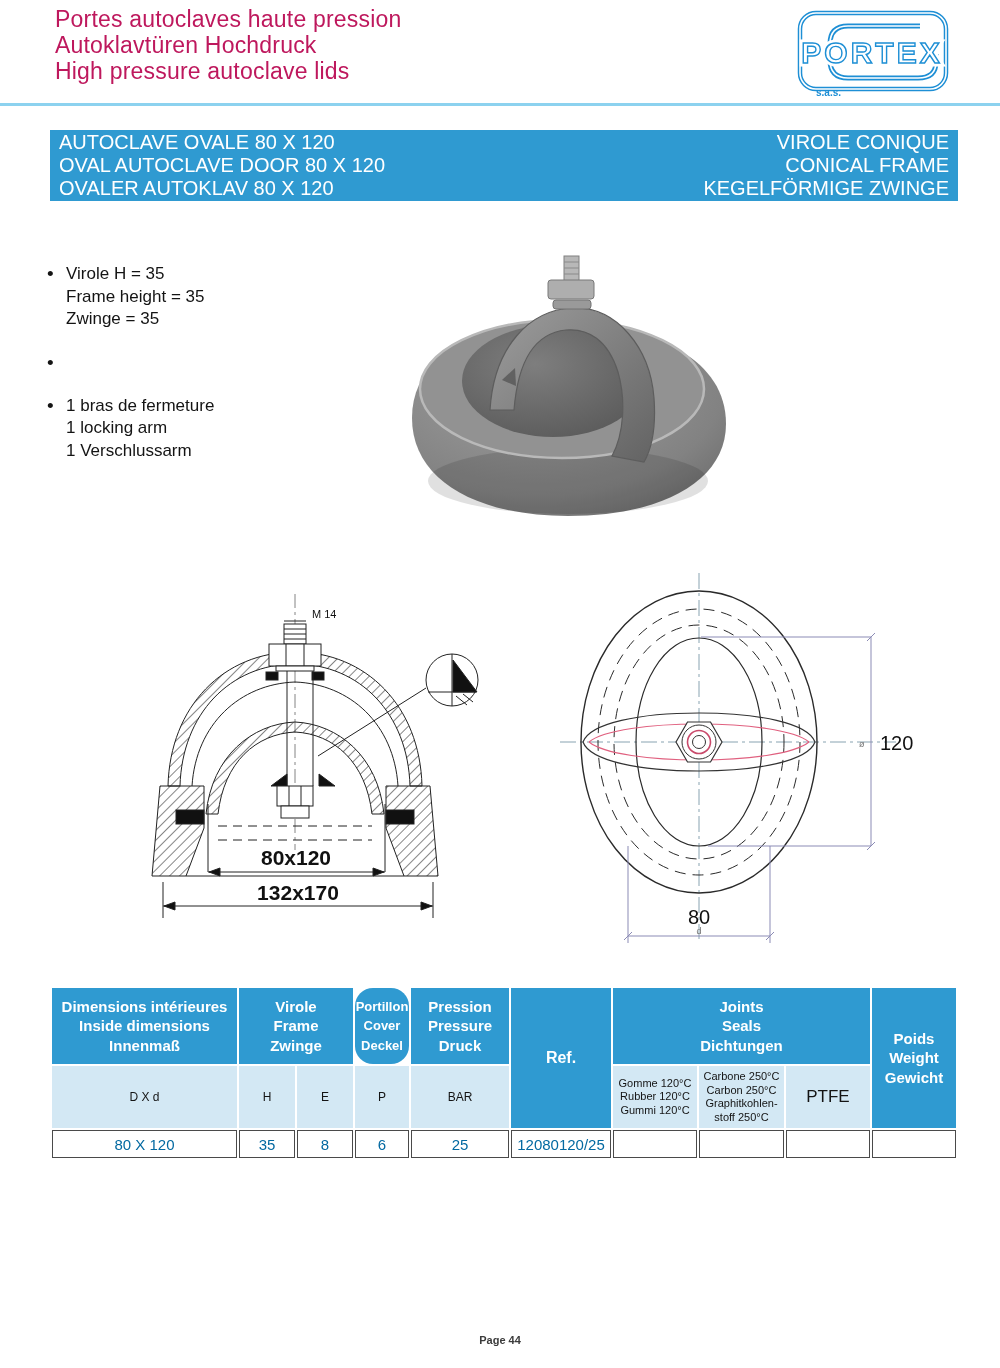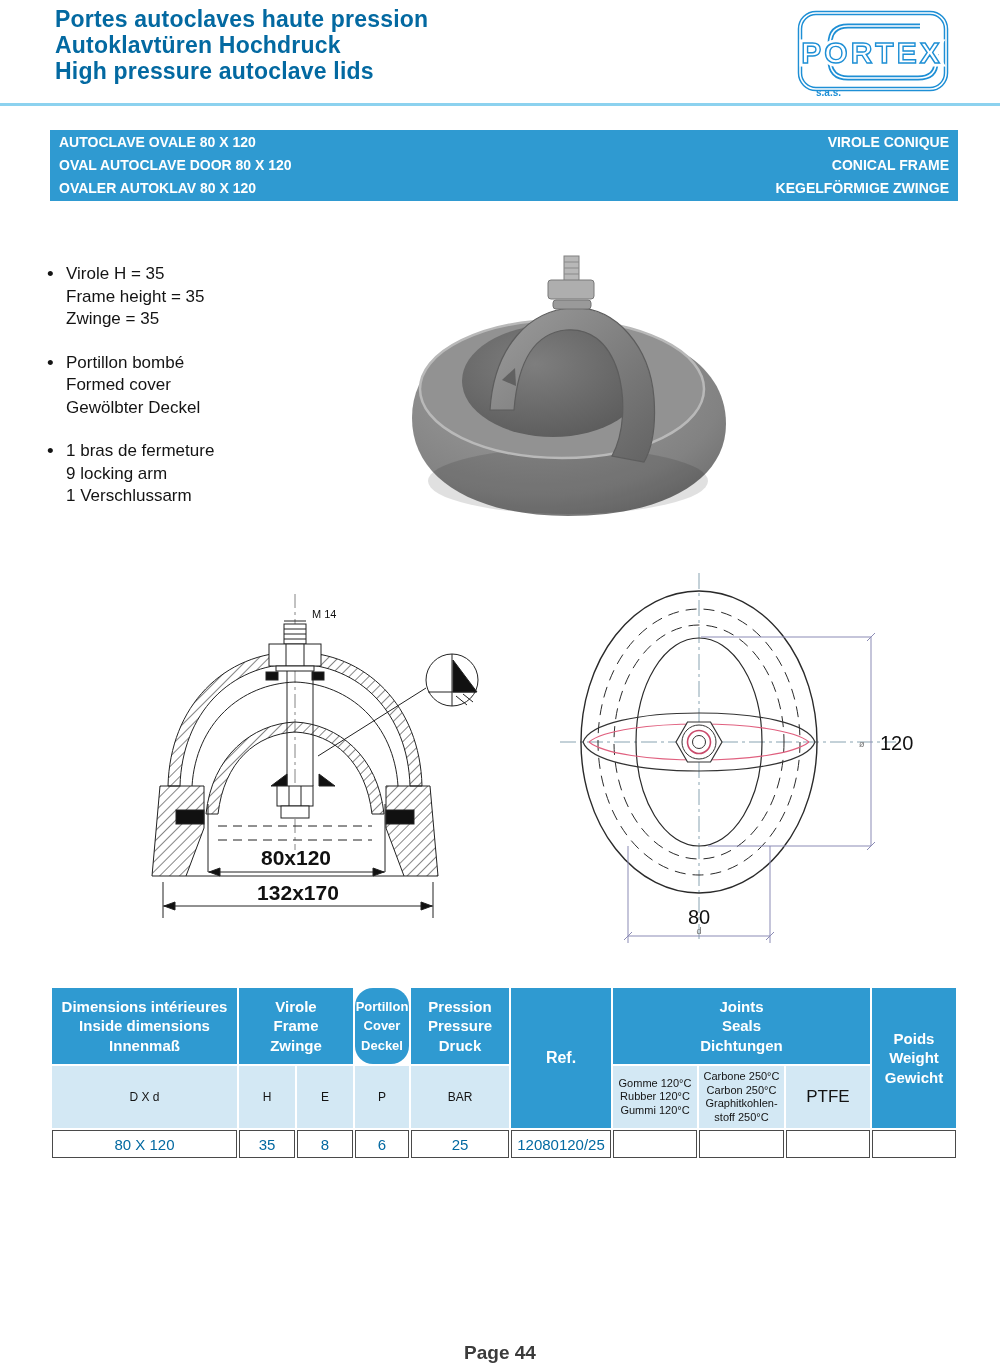--- a/index.html
+++ b/index.html
@@ -1,28 +1,28 @@
 <!DOCTYPE html>
 <html><head>
 <meta charset="utf-8">
 <style>
   html,body{margin:0;padding:0;background:#fff;}
   .page{position:relative;width:1000px;height:1368px;background:#fff;overflow:hidden;
         font-family:"Liberation Sans",sans-serif;}
 
   
-  .title{position:absolute;left:55px;top:6px;font-size:23px;font-weight:bold;
-         color:#0369a1;line-height:26px;letter-spacing:.2px;}
+  .title{position:absolute;left:55px;top:6px;font-size:23px;font-weight:normal;
+         color:#be185d;line-height:26px;letter-spacing:.2px;}
   .logo{position:absolute;left:792px;top:4px;width:160px;height:96px;}
   .rule{position:absolute;left:0;top:103px;width:1000px;height:3px;background:#8CD2EF;}
 
   
   .banner{position:absolute;left:50px;top:130px;width:908px;height:71px;background:#2F9AD1;
           box-sizing:border-box;display:flex;justify-content:space-between;
-          color:#fff;font-weight:bold;font-size:14px;line-height:23px;padding:1px 9px;}
+          color:#fff;font-weight:normal;font-size:20px;line-height:23px;padding:1px 9px;}
   .banner .right{text-align:right;margin-left:14px;}
 
   
   .bullets{position:absolute;left:47px;top:263px;width:330px;color:#141414;
            font-size:17px;line-height:22.5px;}
   .bullet-group{display:flex;margin-bottom:21px;}
   .bullet-dot{width:19px;font-size:19px;line-height:22px;flex:0 0 19px;}
 
   
   .photo{position:absolute;left:402px;top:248px;width:335px;height:278px;}
@@ -38,21 +38,21 @@
   .td-light{background:#D3E8F4;color:#141414;text-align:center;vertical-align:middle;
             font-size:12px;font-weight:normal;}
   .small-cell{font-size:11px;line-height:13.5px;}
   .ptfe-cell{font-size:17px;text-align:center;}
   .data-cell{background:#fff;border:1px solid #4a4a4a;color:#0369a1;font-size:15px;
              text-align:center;vertical-align:middle;height:26px;}
   .row1{height:76px;}
   .row2{height:62px;}
 
   .footer{position:absolute;left:0;top:1334px;width:1000px;text-align:center;
-          font-size:19px;font-weight:bold;color:#3b3b3b;margin-top:8px;}
+          font-size:11px;font-weight:bold;color:#3b3b3b;}
 
   svg text{font-family:"Liberation Sans",sans-serif;}
   .dimtext{font-weight:bold;fill:#111;}
 </style>
 </head>
 <body>
 
 <div class="page">
 
   <div class="title">
@@ -92,31 +92,26 @@
     <div class="bullet-group">
       <span class="bullet-dot">•</span>
       <div>
         <div>Virole H = 35</div>
         <div>Frame height = 35</div>
         <div>Zwinge = 35</div>
       </div>
     </div>
     <div class="bullet-group">
       <span class="bullet-dot">•</span>
-      <div>
-        <div>Portillon bombé</div>
-        <div>Formed cover</div>
-        <div>Gewölbter Deckel</div>
-      </div>
     </div>
     <div class="bullet-group">
       <span class="bullet-dot">•</span>
       <div>
         <div>1 bras de fermeture</div>
-        <div>9 locking arm</div>
+        <div>1 locking arm</div>
         <div>1 Verschlussarm</div>
       </div>
     </div>
   </div>
 
   <div class="photo">
     <svg viewBox="0 0 335 278" width="335" height="278">
       <defs>
         <radialGradient id="bodyG" cx="40%" cy="30%" r="85%">
           <stop offset="0%" stop-color="#a0a0a0"></stop>

